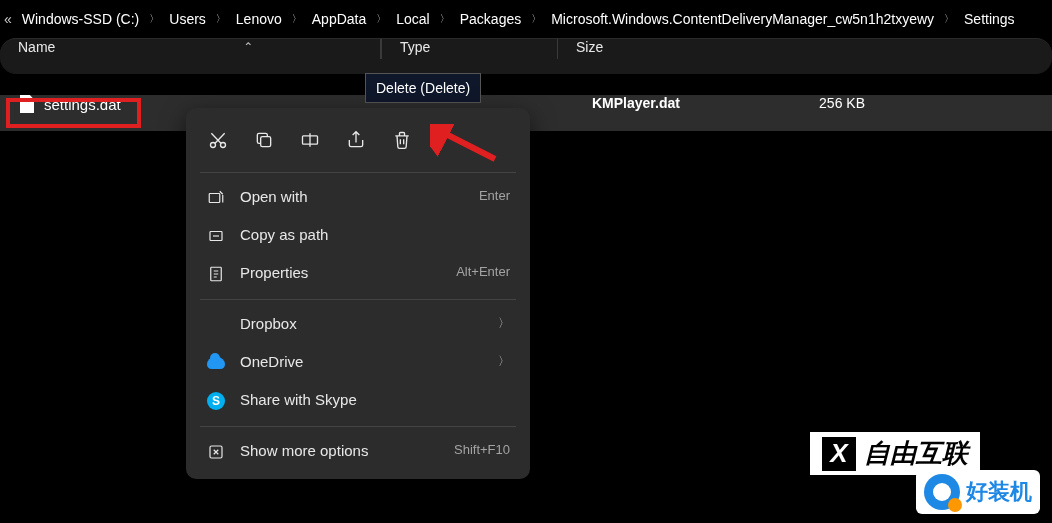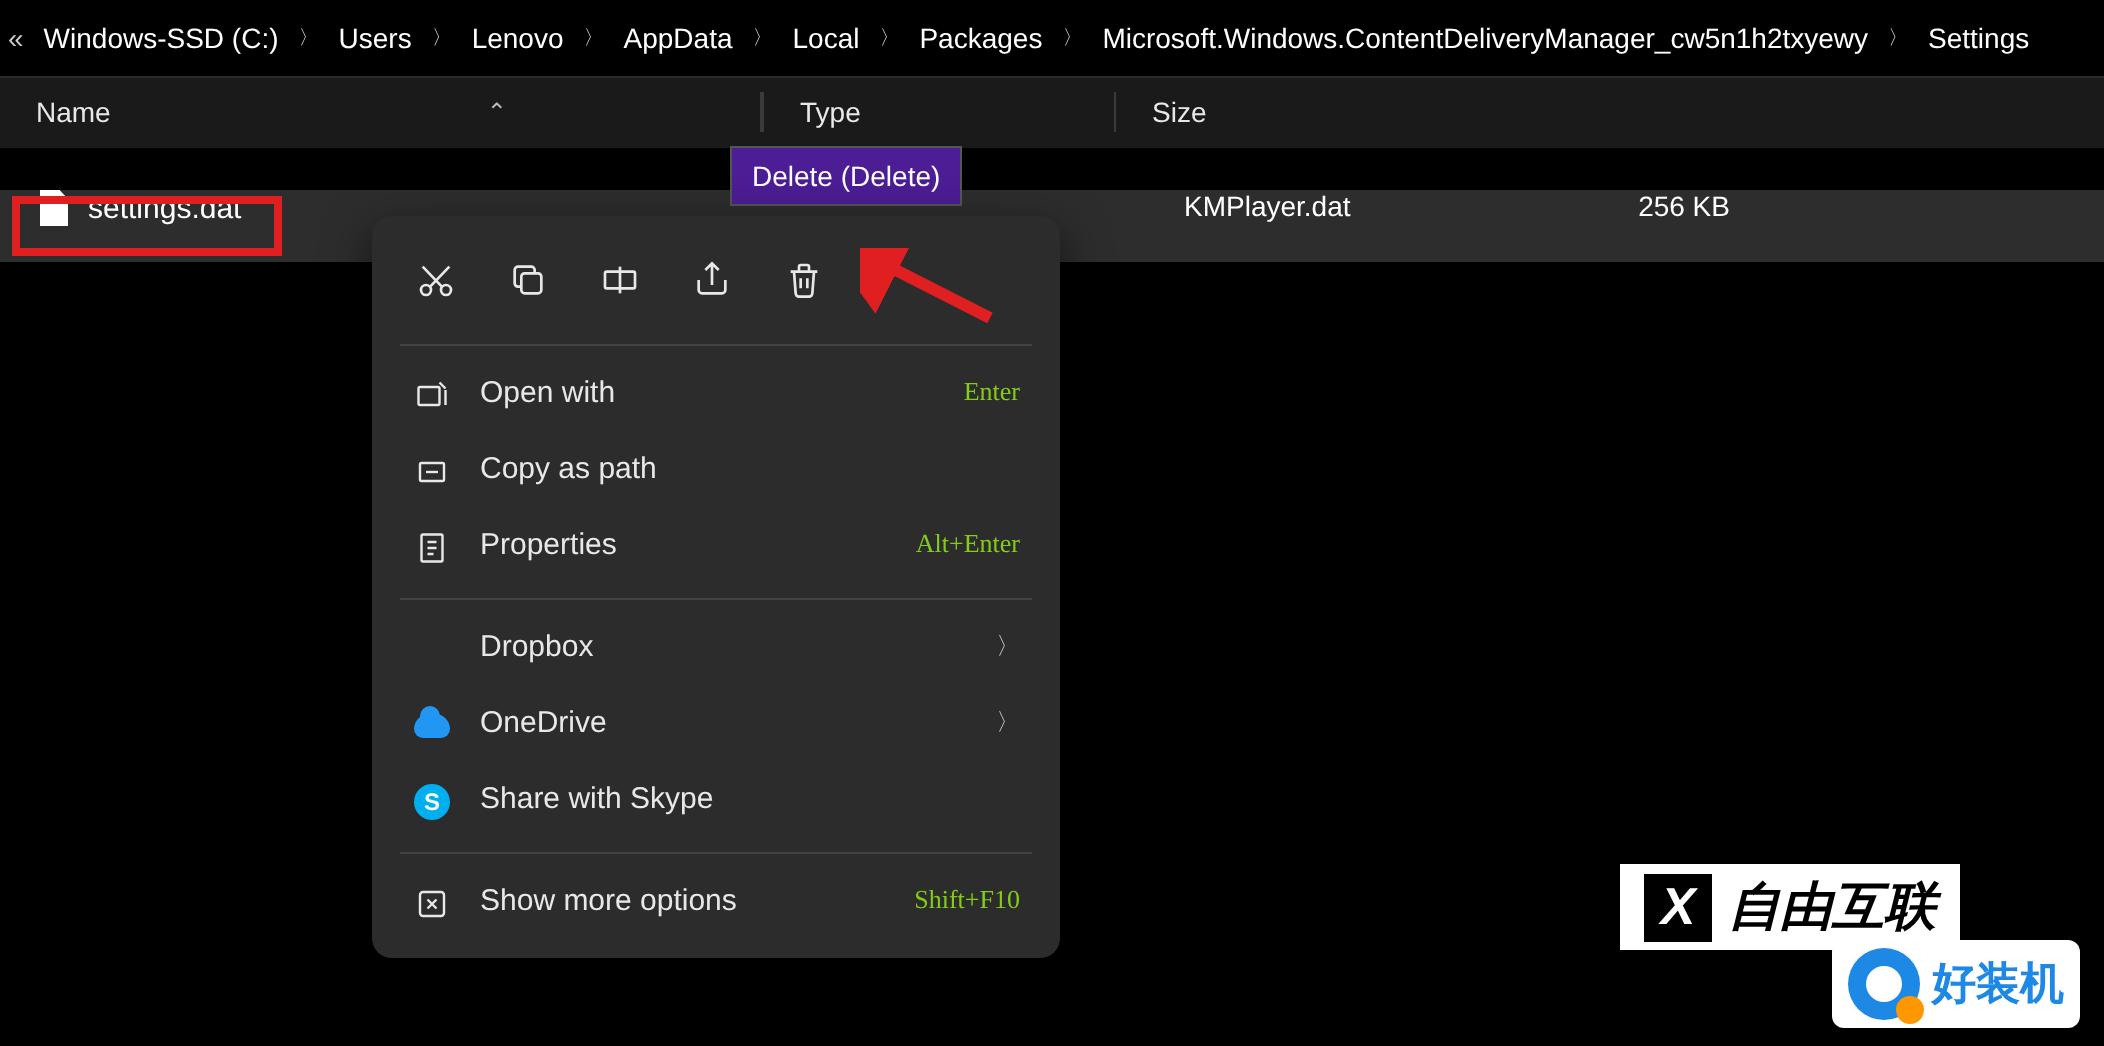--- a/index.html
+++ b/index.html
@@ -17,41 +17,42 @@
       height: 38px; padding: 0 4px;
       font-size: 14px; color: #fff;
       white-space: nowrap;
     }
     .breadcrumb .crumb { padding: 0 4px; }
     .breadcrumb .chev { padding: 0 6px; color: #ccc; font-size: 10px; }
     .breadcrumb .prefix { padding: 0 4px 0 0; color: #ccc; letter-spacing: 2px; }
     
     .colhead {
       height: 36px; border-top: 1px solid #2b2b2b; border-bottom: 1px solid #1a1a1a;
-      display: flex; align-items: center; position: relative;
+      display: flex; align-items: flex-start; position: relative;
       background: #1a1a1a;
+      border-radius: 16px;
     }
     .colhead .col { padding: 0 18px; font-size: 14px; color: #e8e8e8; display:flex; align-items:center; gap:8px; }
     .colhead .sep { width:1px; height:20px; background:#3a3a3a; }
     .sort-chev { font-size:12px; color:#bbb; margin-left:180px; }
     .col-name { width: 380px; }
     .col-date { width: 200px; }
     .col-type { width: 175px; }
     .col-size { width: 120px; }
     
     .filerow {
       position: absolute; top: 95px; left: 0; right: 0; height: 36px;
       display: flex; align-items: flex-start;
       background: #2d2d2d;
     }
     .file-cell-name { width: 380px; display:flex; align-items:center; gap:10px; padding-left: 20px; }
     .file-icon { width:14px; height:18px; background:#fff; clip-path: polygon(0 0, 70% 0, 100% 25%, 100% 100%, 0 100%); }
     .file-name { font-size: 15px; }
     .file-cell-date { width:200px; font-size:14px; padding-left:12px; }
-    .file-cell-type { width:175px; font-size:14px; padding-left:12px; }
+    .file-cell-type { width:175px; font-size:14px; padding-left:12px;font-weight:bold; }
     .file-cell-size { width:120px; font-size:14px; text-align:right; padding-right:10px; }
     .highlight-box {
       position:absolute; top:3px; left:6px; width:135px; height:30px;
       border:4px solid #e02020; pointer-events:none;
     }
     
     .ctxmenu {
       position:absolute; top:108px; left:186px;
       width:344px; background:#2c2c2c;
       border-radius:10px; box-shadow: 0 8px 24px rgba(0,0,0,.6);
@@ -62,30 +63,30 @@
     }
     .tb-btn { width:28px; height:28px; display:flex; align-items:center; justify-content:center; border-radius:4px; cursor:pointer; }
     .tb-btn svg { width:20px; height:20px; stroke:#e8e8e8; fill:none; stroke-width:1.6; }
     .ctx-item {
       display:flex; align-items:flex-start; gap:14px;
       padding: 9px 20px; font-size:15px; color:#e8e8e8; cursor:pointer;
     }
     .ctx-icon { width:20px; height:20px; display:flex; align-items:center; justify-content:center; flex-shrink:0; }
     .ctx-icon svg { width:18px; height:18px; stroke:#e8e8e8; fill:none; stroke-width:1.6; }
     .ctx-label { flex:1; }
-    .ctx-short { font-size:13px; color:#84cc16;font-family:Liberation Serif, serif; }
+    .ctx-short { font-size:13px; color:#a3a3a3; }
     .ctx-arrow { font-size:12px; color:#bdbdbd; }
     .ctx-sep { height:1px; background:#444; margin:6px 14px; }
     .onedrive { width:18px; height:12px; background:#2196f3; border-radius:10px 10px 6px 6px; position:relative; }
     .onedrive::before { content:''; position:absolute; top:-4px; left:3px; width:10px; height:10px; background:#2196f3; border-radius:50%; }
     .skype { width:18px; height:18px; background:#00aff0; border-radius:50%; color:#fff; font-size:12px; font-weight:bold; display:flex; align-items:center; justify-content:center; }
     
     .tooltip {
       position:absolute; top:73px; left:365px;
-      background:#4c1d95; border:1px solid #555;
+      background:#0f172a; border:1px solid #555;
       padding:6px 10px; font-size:14px; border-radius:0;
     }
     
     .arrow-anno {
       position:absolute; top:124px; left:430px;
       width:70px; height:40px; pointer-events:none;
     }
     .arrow-anno svg { width:100%; height:100%; }
     
     .wm1 {

